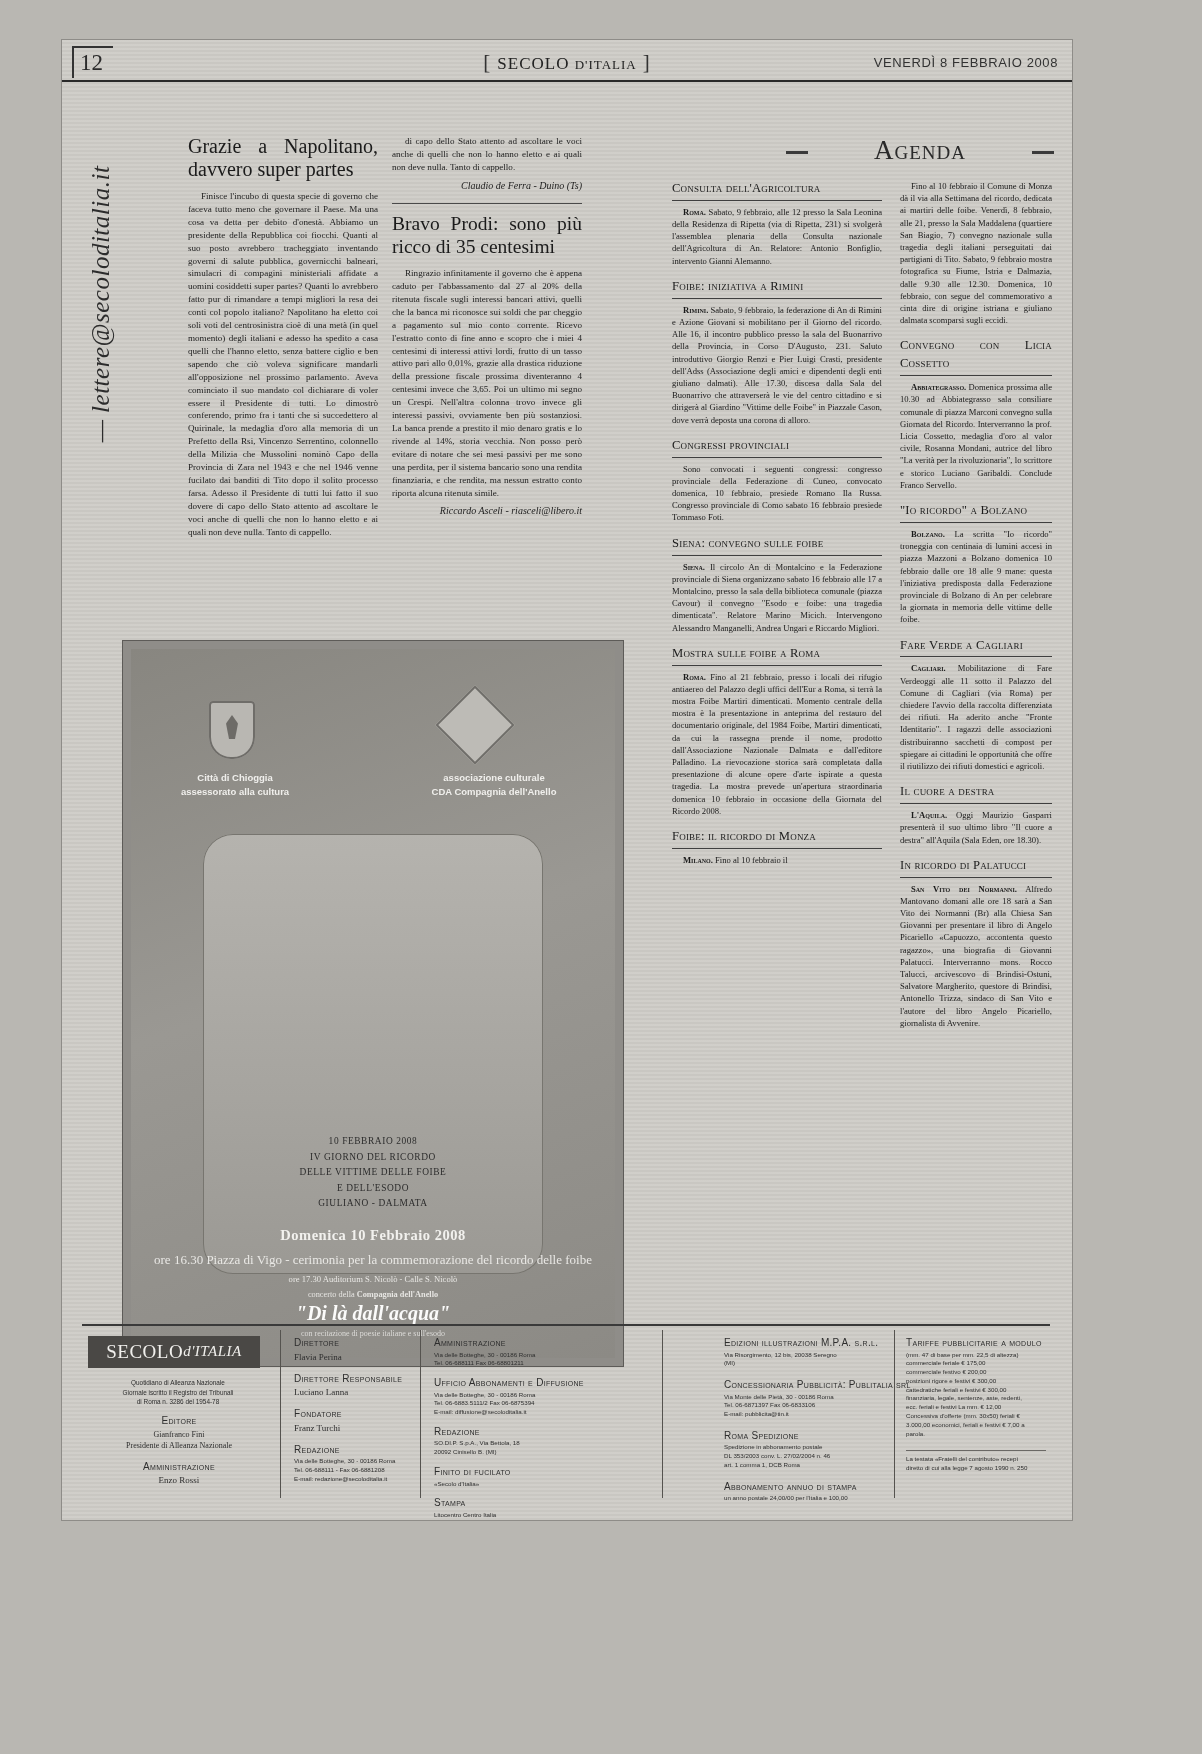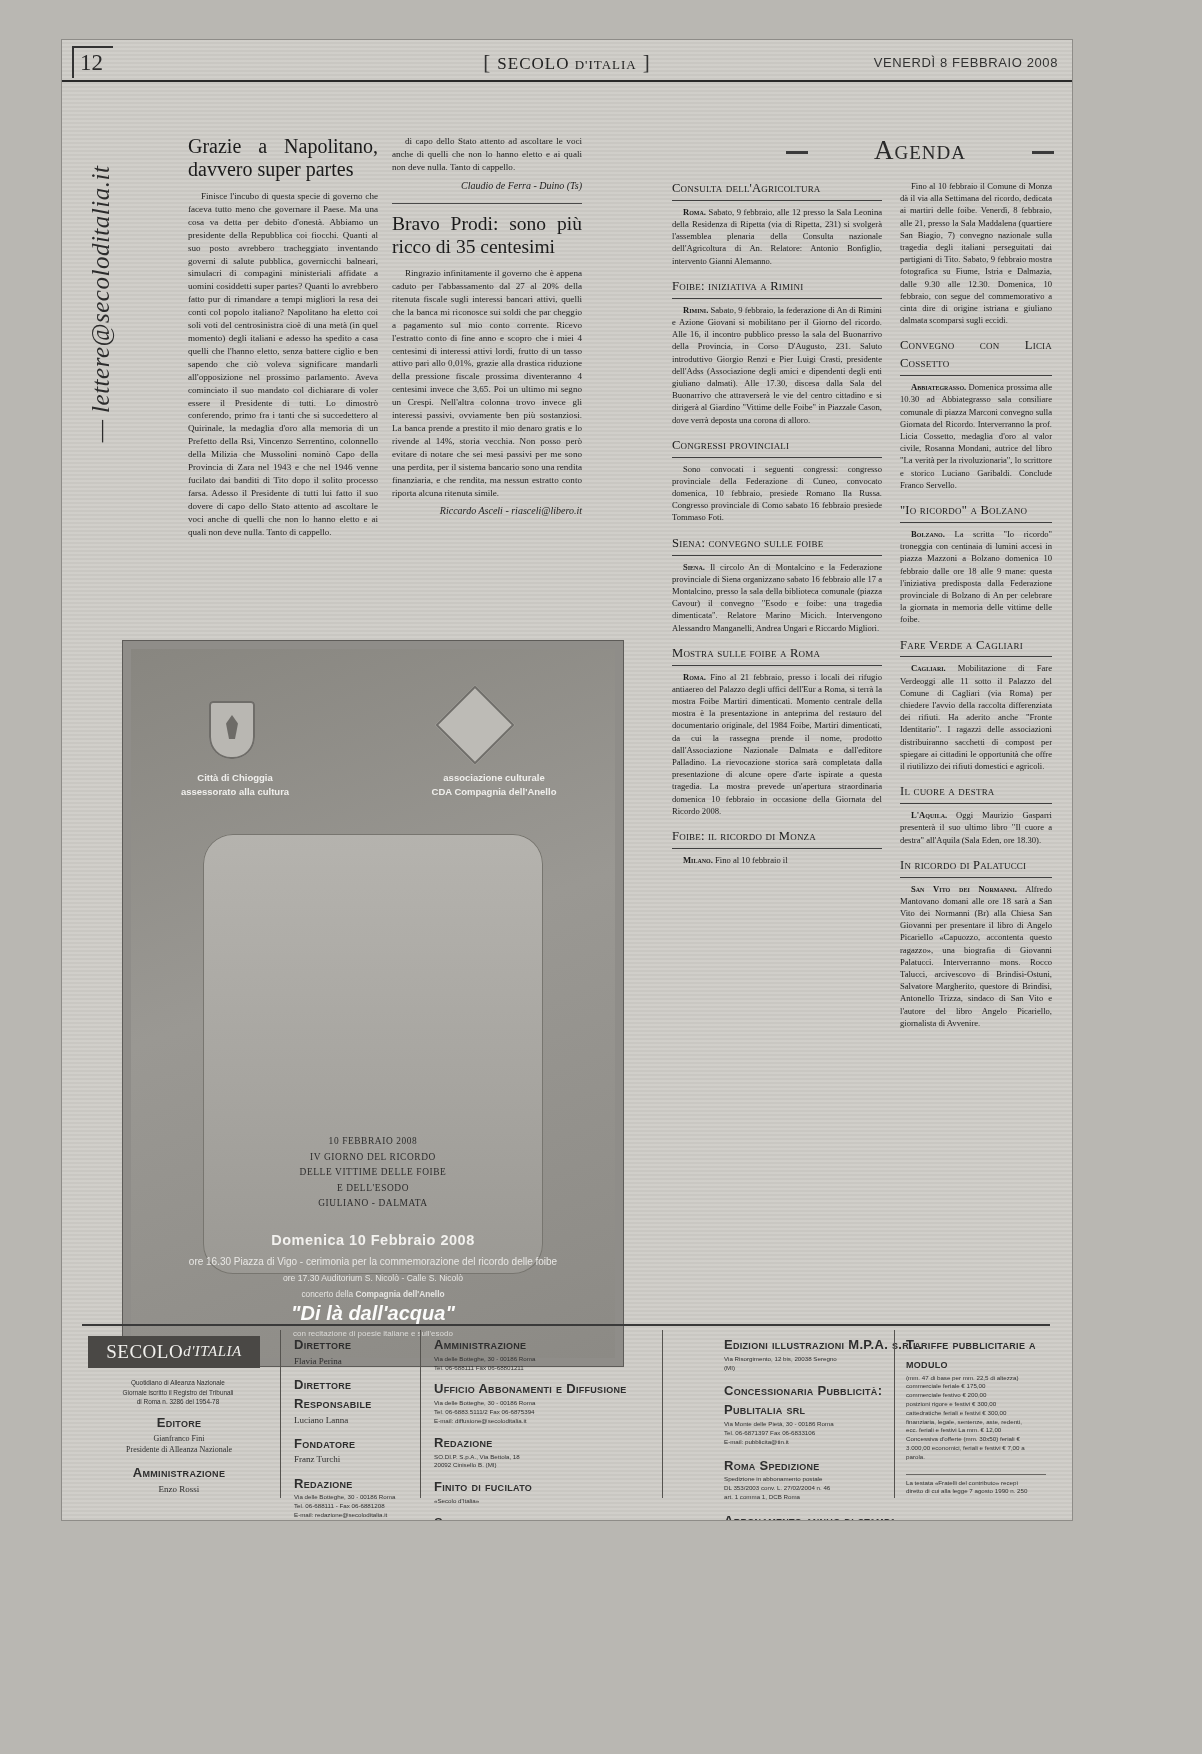--- a/index.html
+++ b/index.html
@@ -139,24 +139,24 @@
     box-shadow:inset 0 0 0 1px #77756f;
     border-radius:30px;
   }
   .poster-art-txt{
     position:absolute;left:0;right:0;top:300px;text-align:center;
     font-size:9.4px;line-height:1.65;color:#2c2c2c;letter-spacing:.6px;
     font-family:"Liberation Serif",serif;
   }
   .poster-foot{
     position:absolute;left:0;right:0;bottom:20px;text-align:center;color:#f2f1ee;
-    font-family:Liberation Sans, sans-serif;
+    font-family:Liberation Serif, serif;
   }
   .pf1{font-size:14.5px;font-weight:bold;letter-spacing:.5px;margin-bottom:8px;}
-  .pf2{font-size:10px;margin-bottom:6px;color:#e9e8e5;}
+  .pf2{font-size:13px;margin-bottom:6px;color:#e9e8e5;}
   .pf3{font-size:8.6px;margin-bottom:6px;color:#e9e8e5;}
   .pf4{font-size:8.3px;margin-bottom:3px;color:#e6e5e2;}
   .pf5{font-size:20px;font-style:italic;font-weight:bold;color:#fbfbfa;margin-bottom:4px;}
   .pf6{font-size:8px;color:#dcdbd8;}
   
   .colophon{
     position:absolute;left:20px;bottom:14px;width:968px;height:172px;
     border-top:2px solid #3a3a3a;
     padding-top:8px;
     font-family:"Liberation Sans",sans-serif;
@@ -168,21 +168,21 @@
     font-family:"Liberation Serif",serif;
     font-size:19px;letter-spacing:.5px;
     display:flex;align-items:center;justify-content:center;
   }
   .colo-logo .it{font-style:italic;font-size:15px;}
   .colo-sub{
     position:absolute;left:6px;top:52px;width:180px;text-align:center;
     font-size:6.4px;line-height:1.5;
   }
   .colo-blk{position:absolute;}
-  .colo-lbl{font-variant:small-caps;font-weight:bold;font-size:13px;letter-spacing:.3px;}
+  .colo-lbl{font-variant:small-caps;font-weight:normal;font-size:10px;letter-spacing:.3px;}
   .colo-nm{font-size:9px;font-family:"Liberation Serif",serif;}
   .colo-sep{position:absolute;top:4px;bottom:8px;width:1px;background:#55534f;}
   .tiny{font-size:6.2px;line-height:1.42;}
 </style>
 </head>
 <body>
 
 <div class="page">
 
   <div class="masthead">

